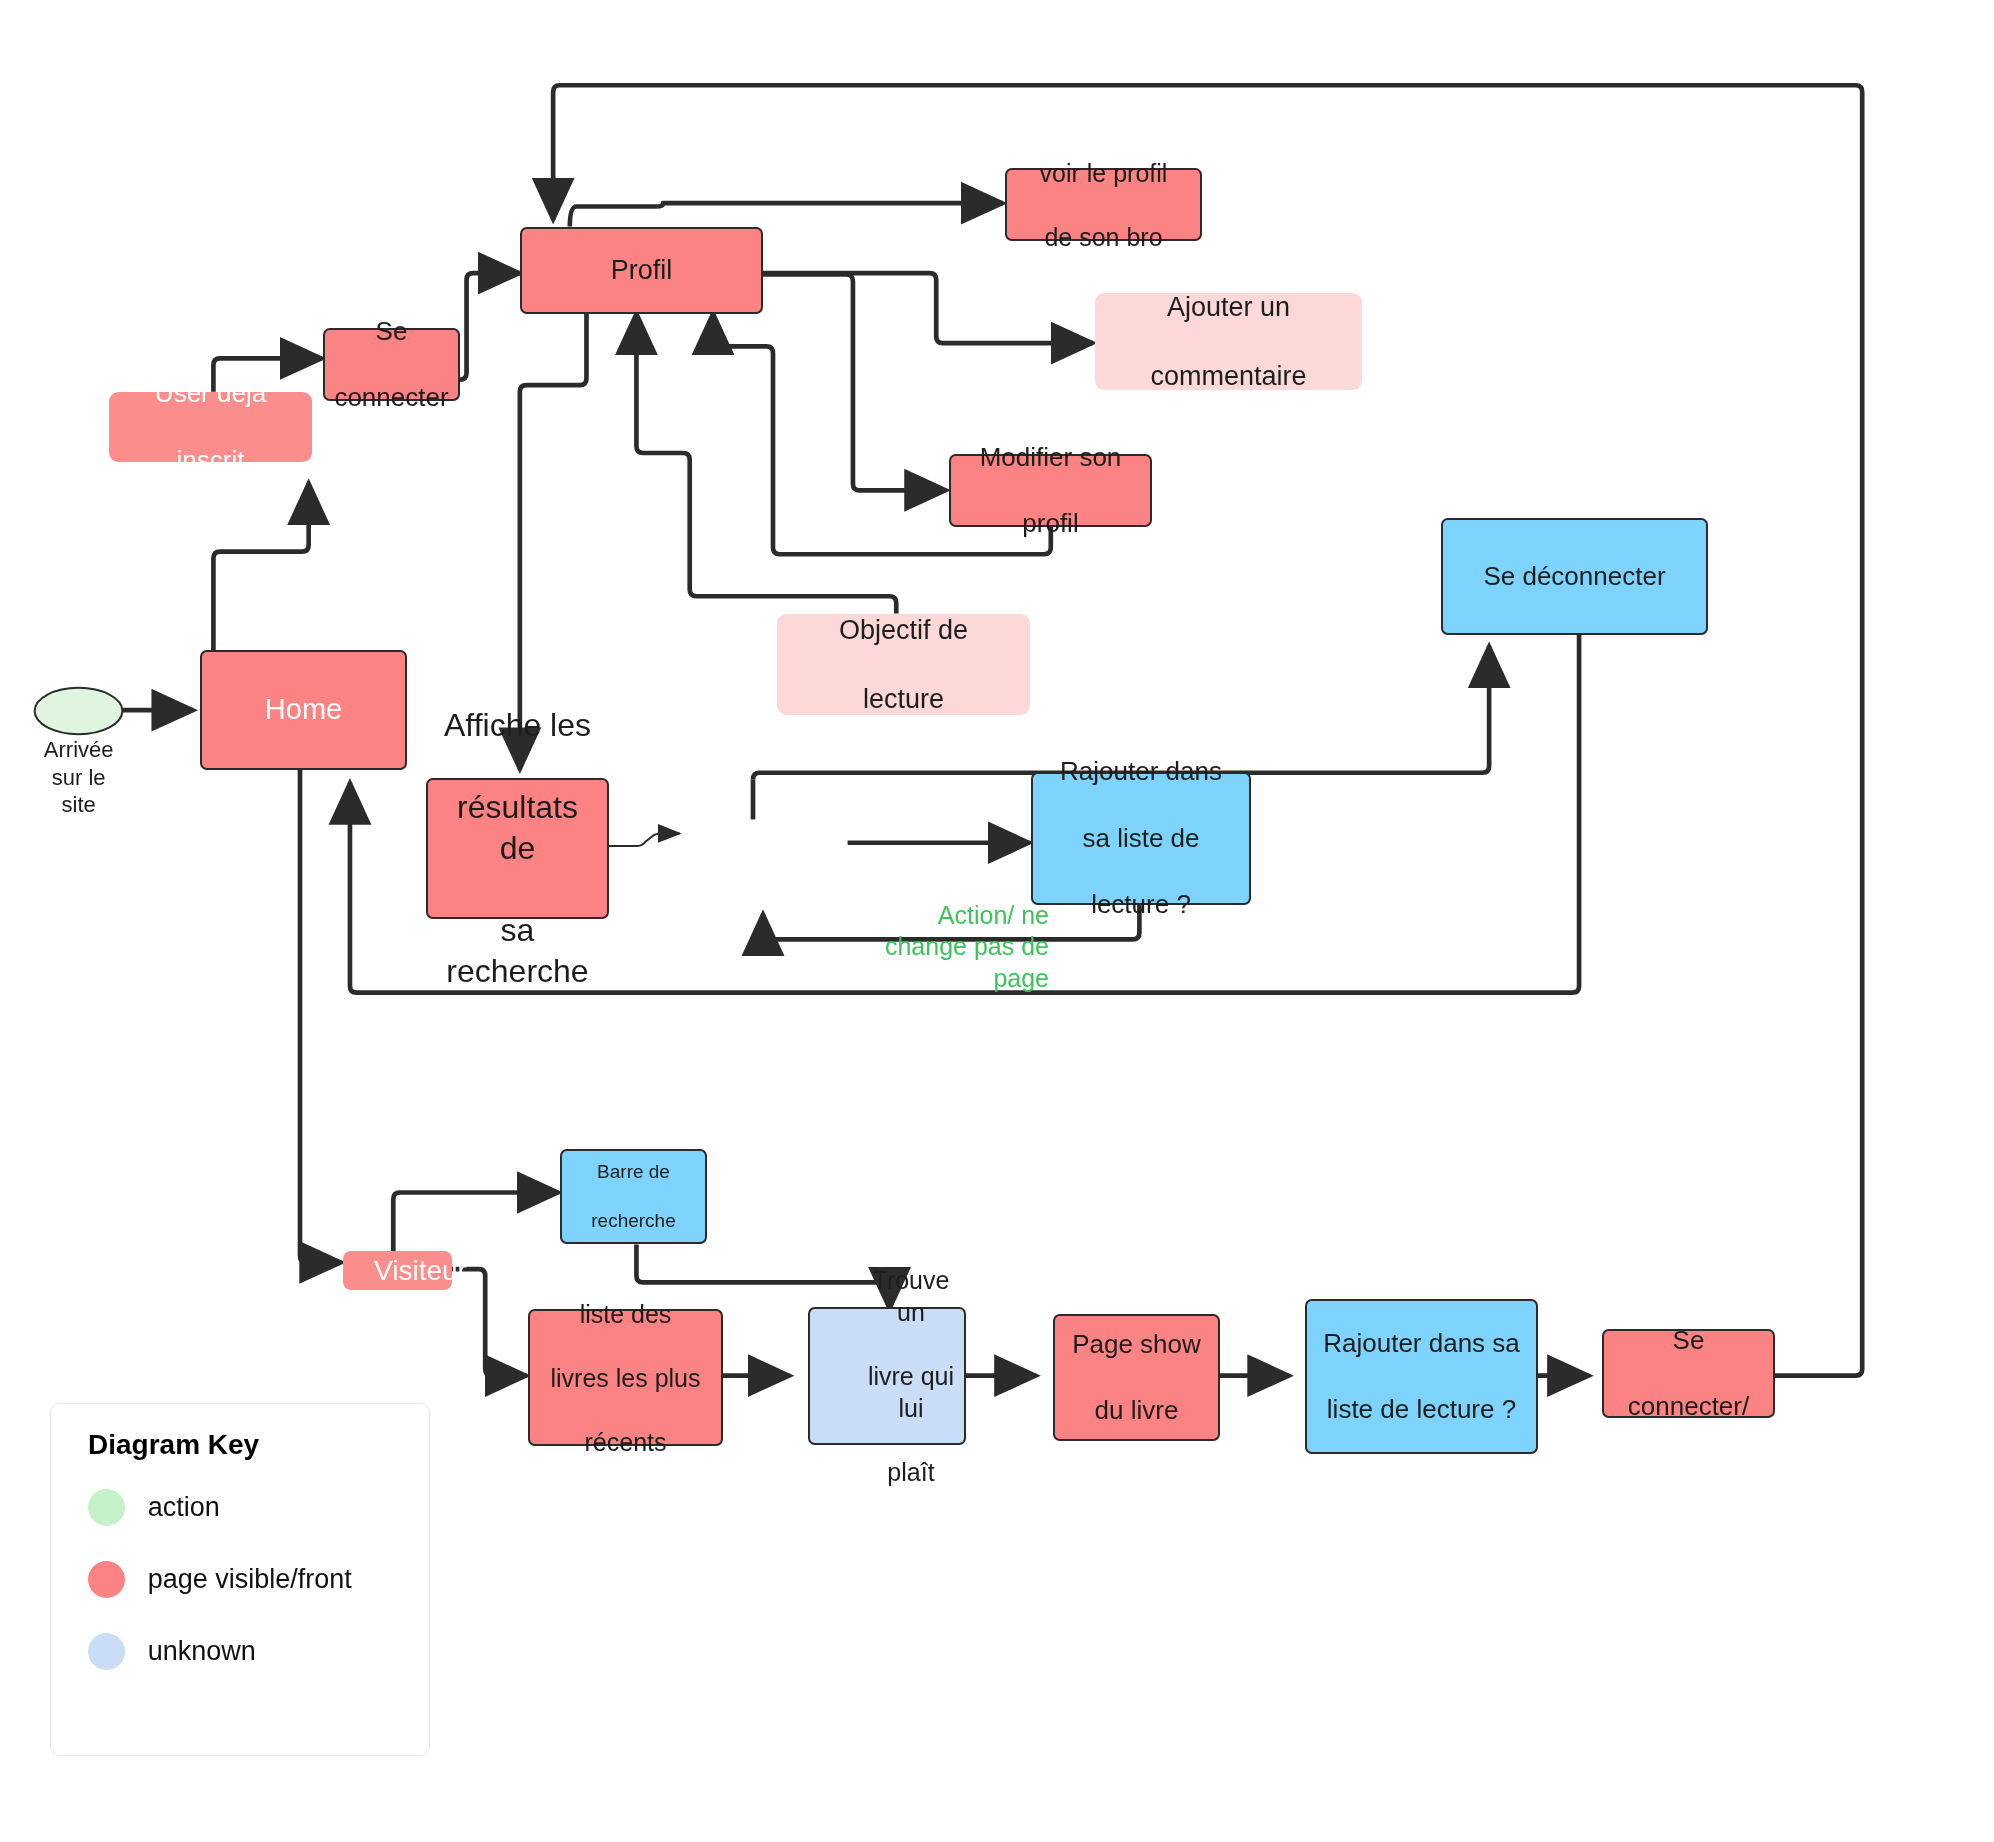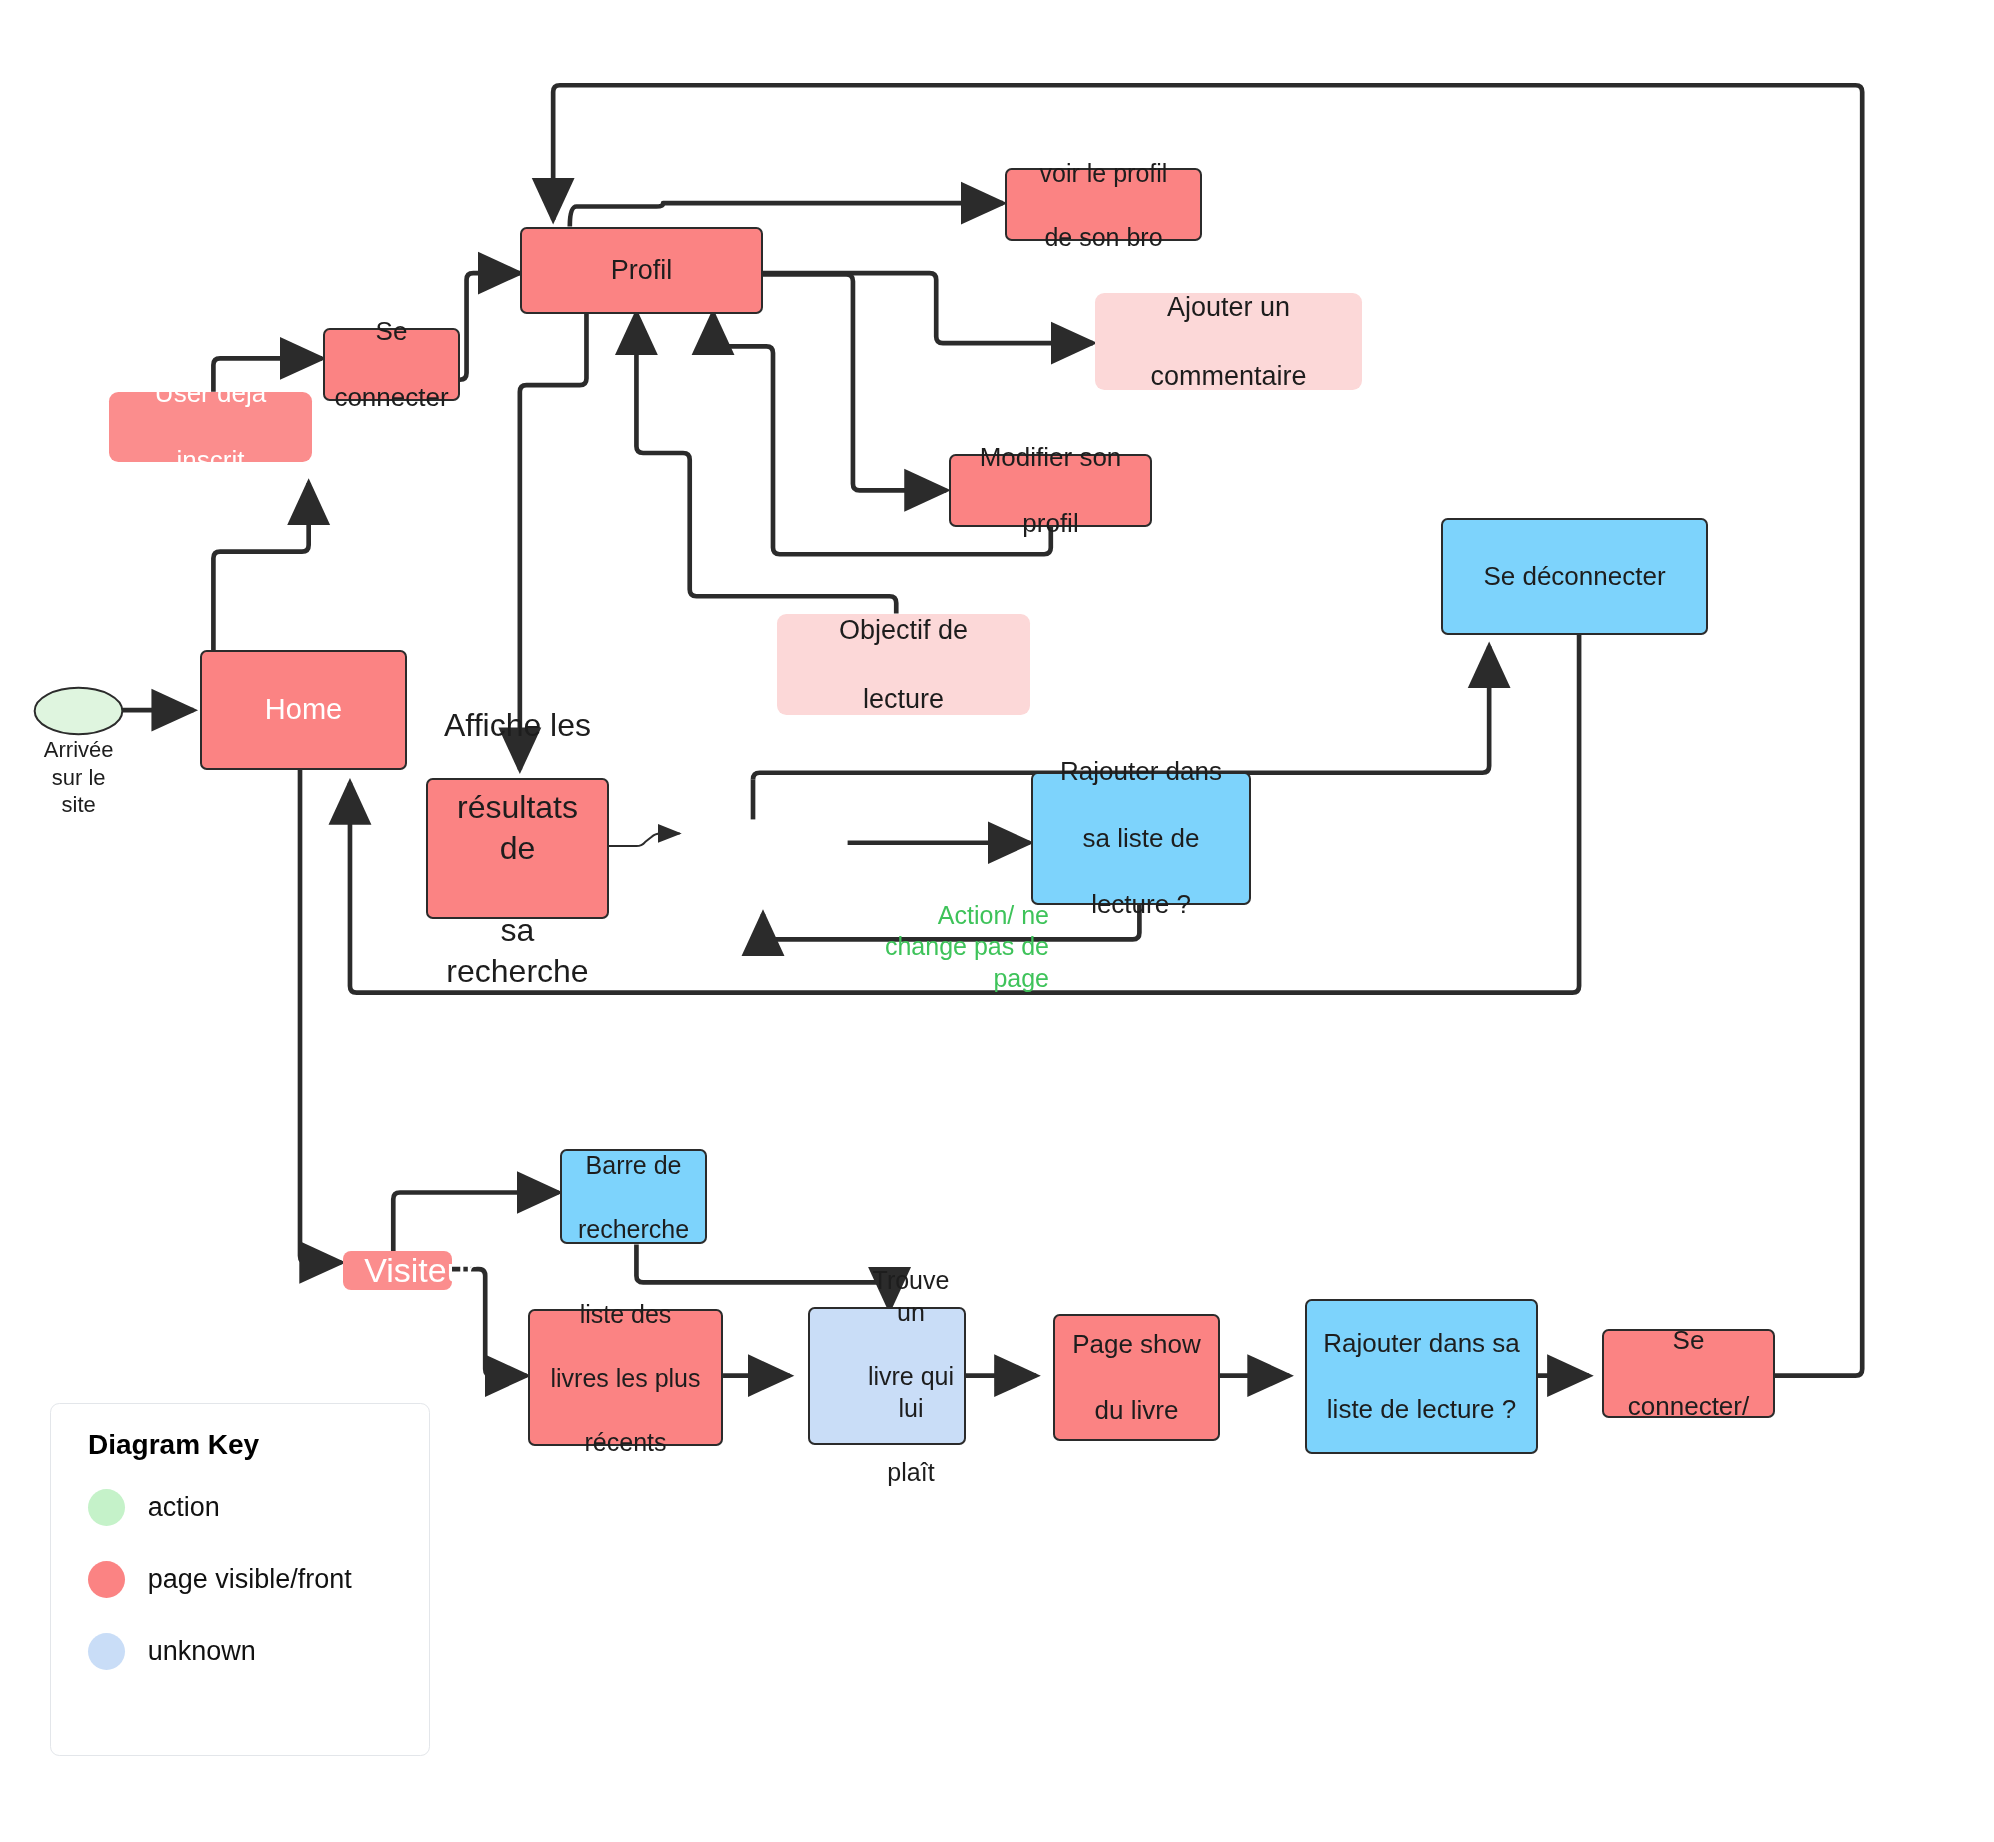--- a/index.html
+++ b/index.html
@@ -176,25 +176,25 @@
       <span>lecture ?</span>
     </span>
   </div>
 
   <div class="lbl-green" style="left:836px;top:900px;width:213px;font-size:25px;">
     <div>Action/  ne</div>
     <div>change pas de</div>
     <div>page</div>
   </div>
 
-  <div class="node n-red-nb" style="left:343px;top:1251px;width:109px;height:39px;font-size:34px;border-radius:8px;padding-left:46px;">
+  <div class="node n-red-nb" style="left:343px;top:1251px;width:109px;height:39px;font-size:28px;border-radius:8px;padding-left:46px;">
     <span>Visiteur</span>
   </div>
 
-  <div class="node n-green" style="left:560px;top:1149px;width:147px;height:95px;font-size:25px;">
+  <div class="node n-green" style="left:560px;top:1149px;width:147px;height:95px;font-size:19px;">
     <span>
       <span>Barre de</span><br>
       <span>recherche</span>
     </span>
   </div>
 
   <div class="node n-red" style="left:528px;top:1309px;width:195px;height:137px;font-size:25px;">
     <span>
       <span>liste des</span><br>
       <span>livres les plus</span><br>

